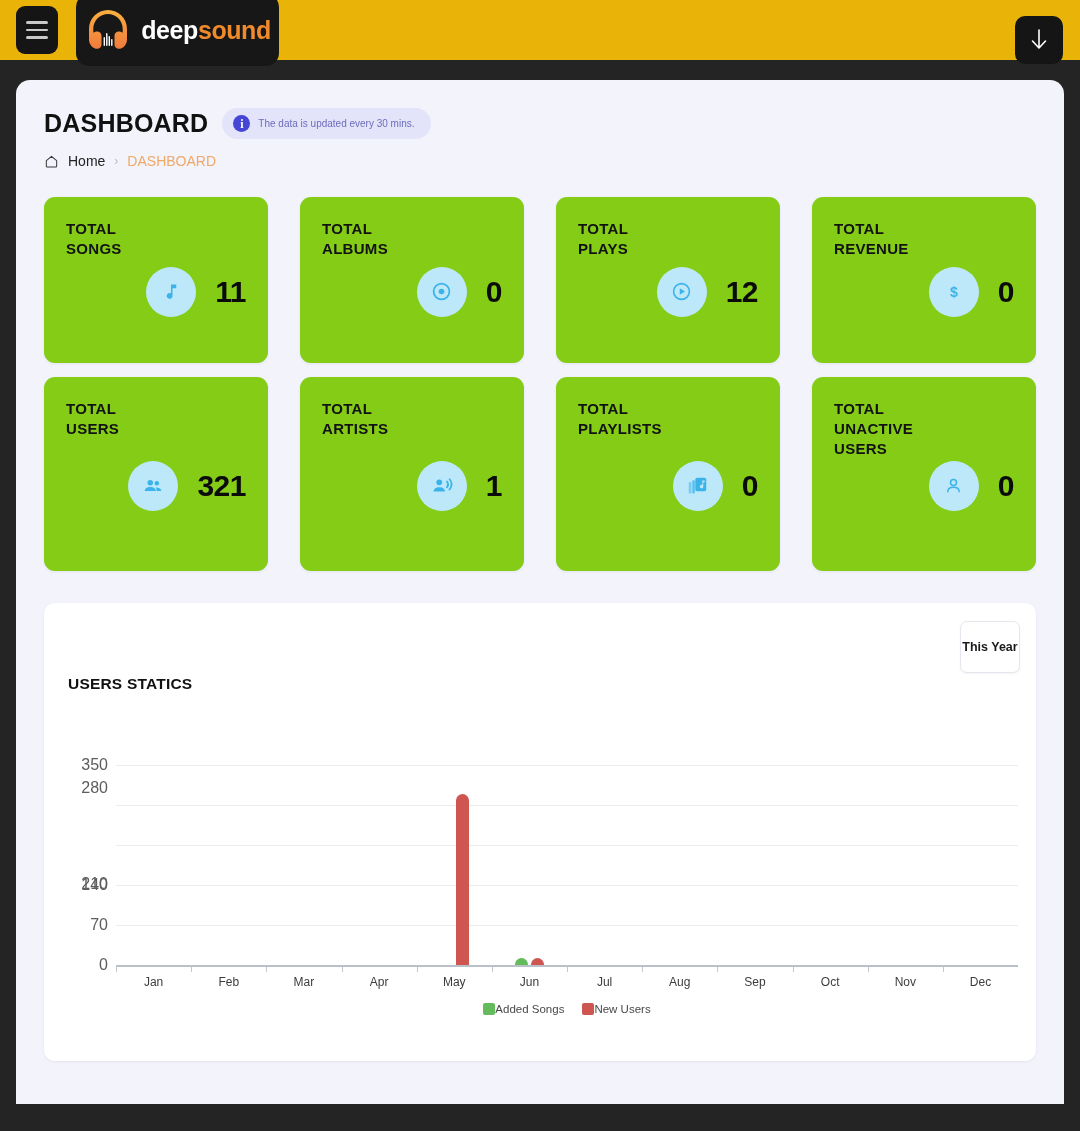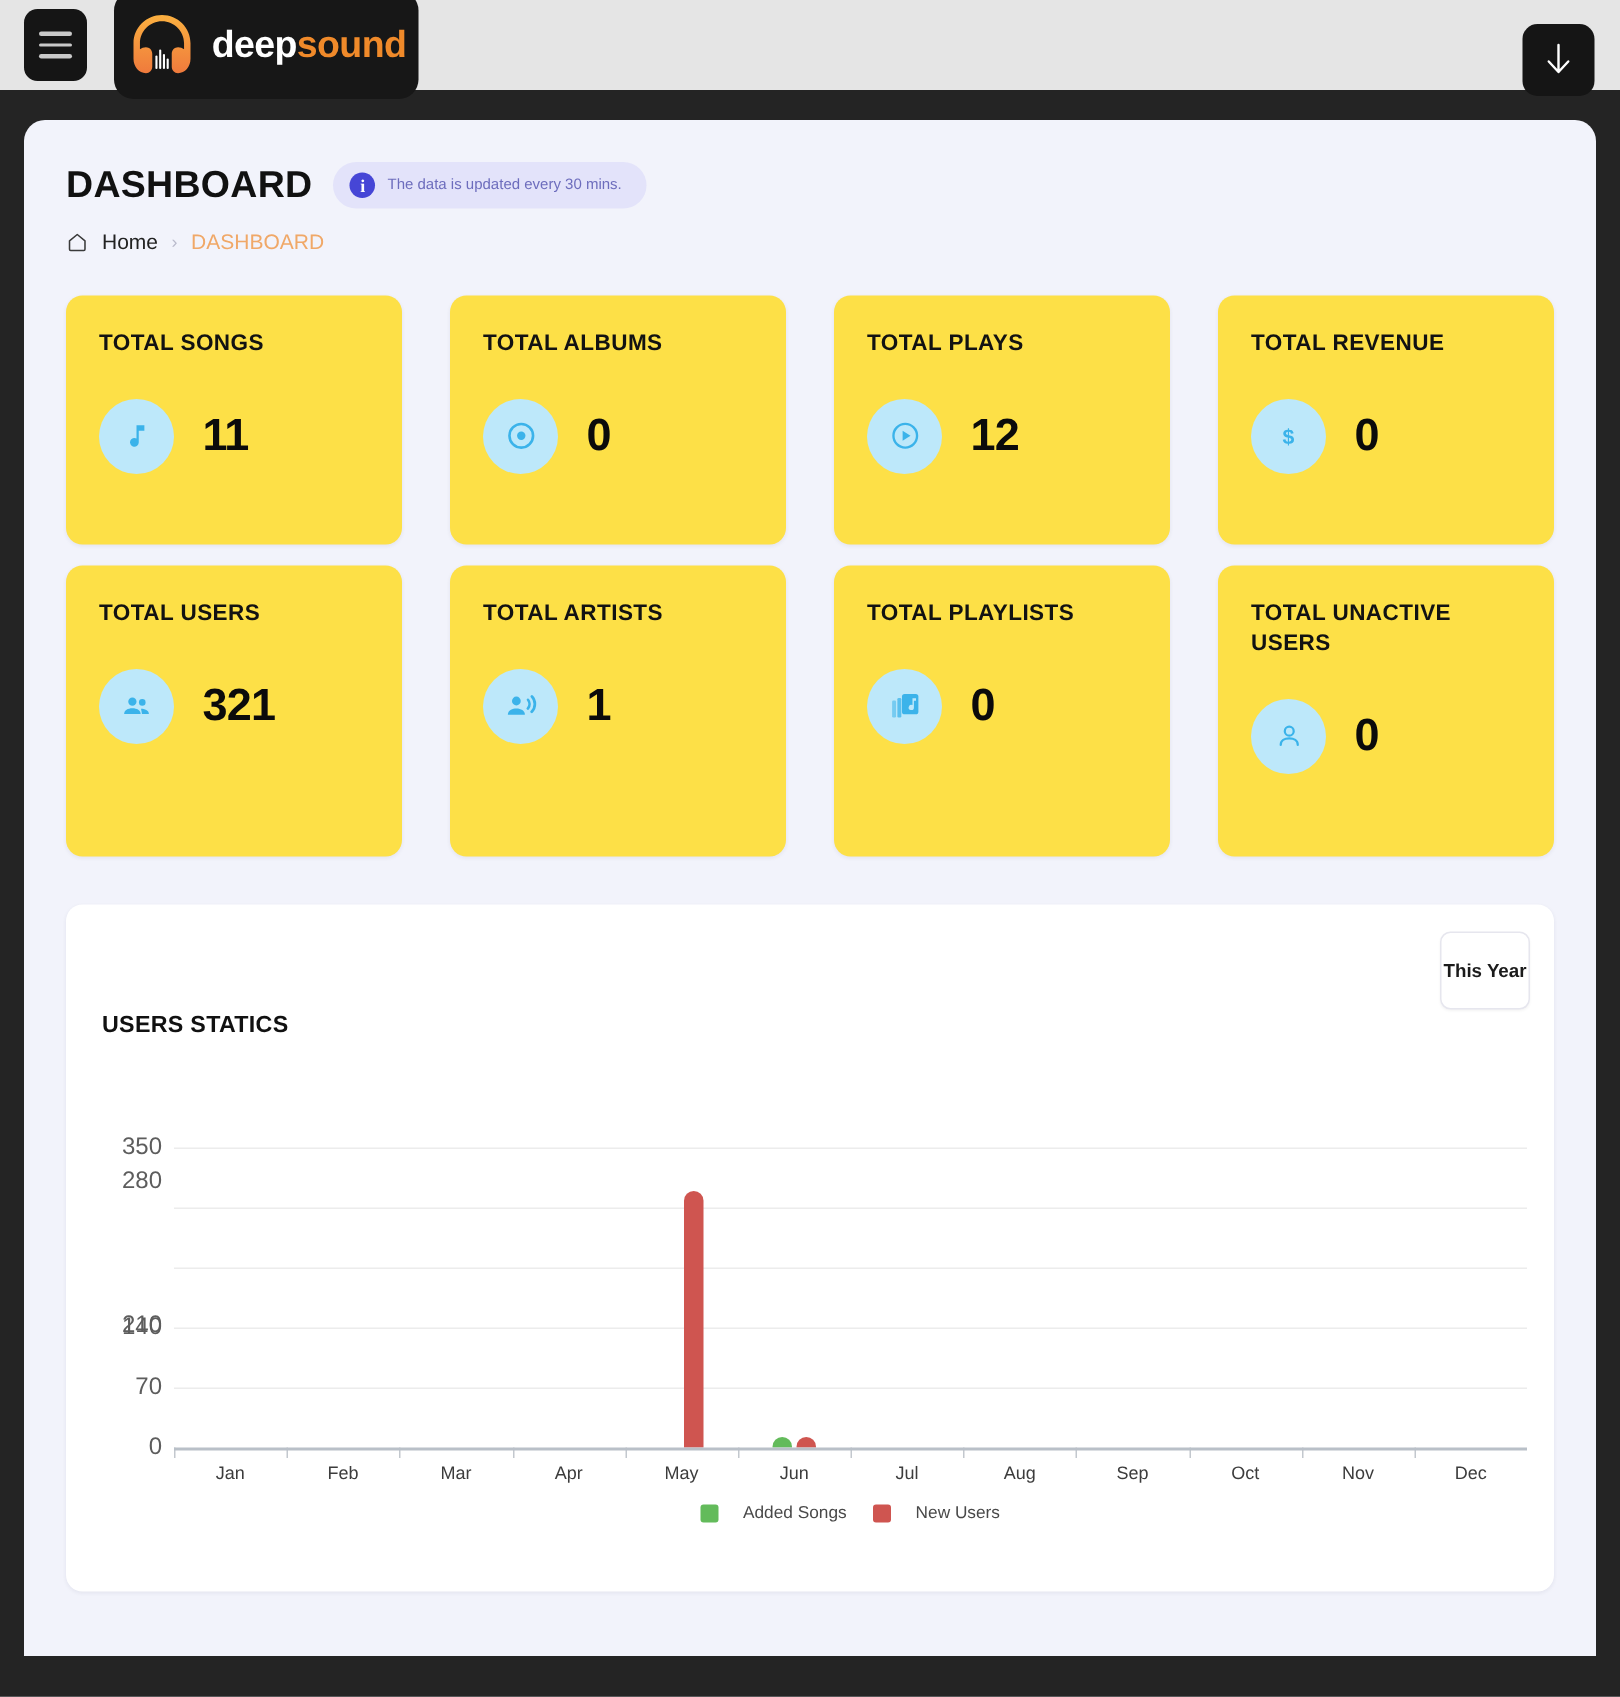--- a/index.html
+++ b/index.html
@@ -7,21 +7,21 @@
     width: 1080px; height: 1131px;
     background: #242424;
     font-family: "Liberation Sans", sans-serif;
     overflow: hidden;
   }
 
   
   .topbar {
     position: relative;
     height: 60px;
-    background: #e5e5e5;
+    background: #eab308;
     display: flex;
     align-items: center;
     padding: 0 16px;
   }
   .hamburger-btn {
     width: 42px; height: 48px;
     background: #151515;
     border-radius: 9px;
     display: flex; flex-direction: column;
     align-items: center; justify-content: center;
@@ -111,27 +111,27 @@
 
   
   .cards-grid {
     display: grid;
     grid-template-columns: repeat(4, 1fr);
     column-gap: 32px;
     row-gap: 14px;
     margin-top: 28px;
   }
   .stat-card {
-    background: #fde047;
+    background: #84cc16;
     border-radius: 11px;
     padding: 22px 22px 26px 22px;
     box-shadow: 0 1px 3px rgba(30,30,70,0.07);
     min-height: 166px;
     display: flex;
-    flex-direction: column;
+    flex-direction: row;
   }
   .stat-card .label {
     font-size: 15px;
     font-weight: bold;
     color: #121212;
     letter-spacing: 0.3px;
     line-height: 1.33;
   }
   .stat-card .body {
     display: flex;
@@ -258,21 +258,21 @@
     color: #3c3c3c;
   }
   .legend {
     position: absolute;
     left: 48px; right: 0; top: 238px;
     display: flex;
     justify-content: center;
     gap: 18px;
   }
   .legend .item {
-    display: flex; align-items: center; gap: 16px;
+    display: flex; align-items: center; gap: 0;
     font-size: 11.5px;
     color: #494949;
   }
   .legend .swatch {
     width: 12px; height: 12px;
     border-radius: 2px;
   }
 </style>
 </head>
 <body>

